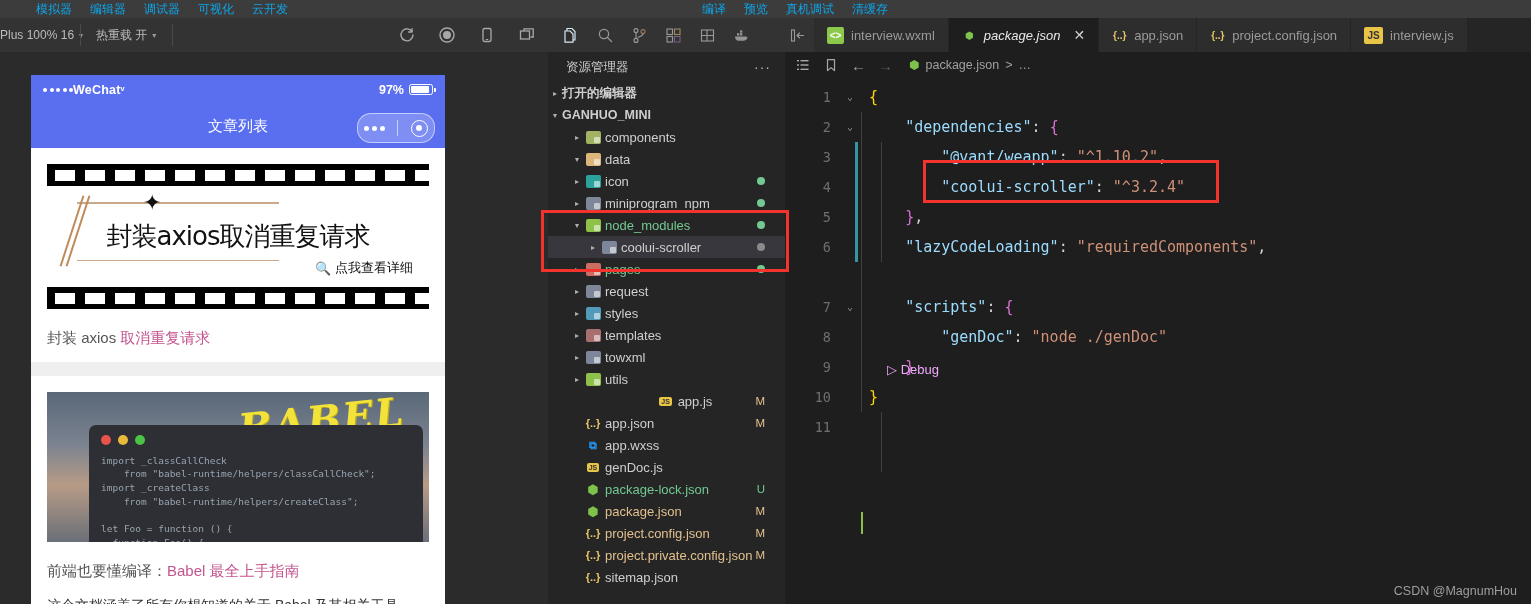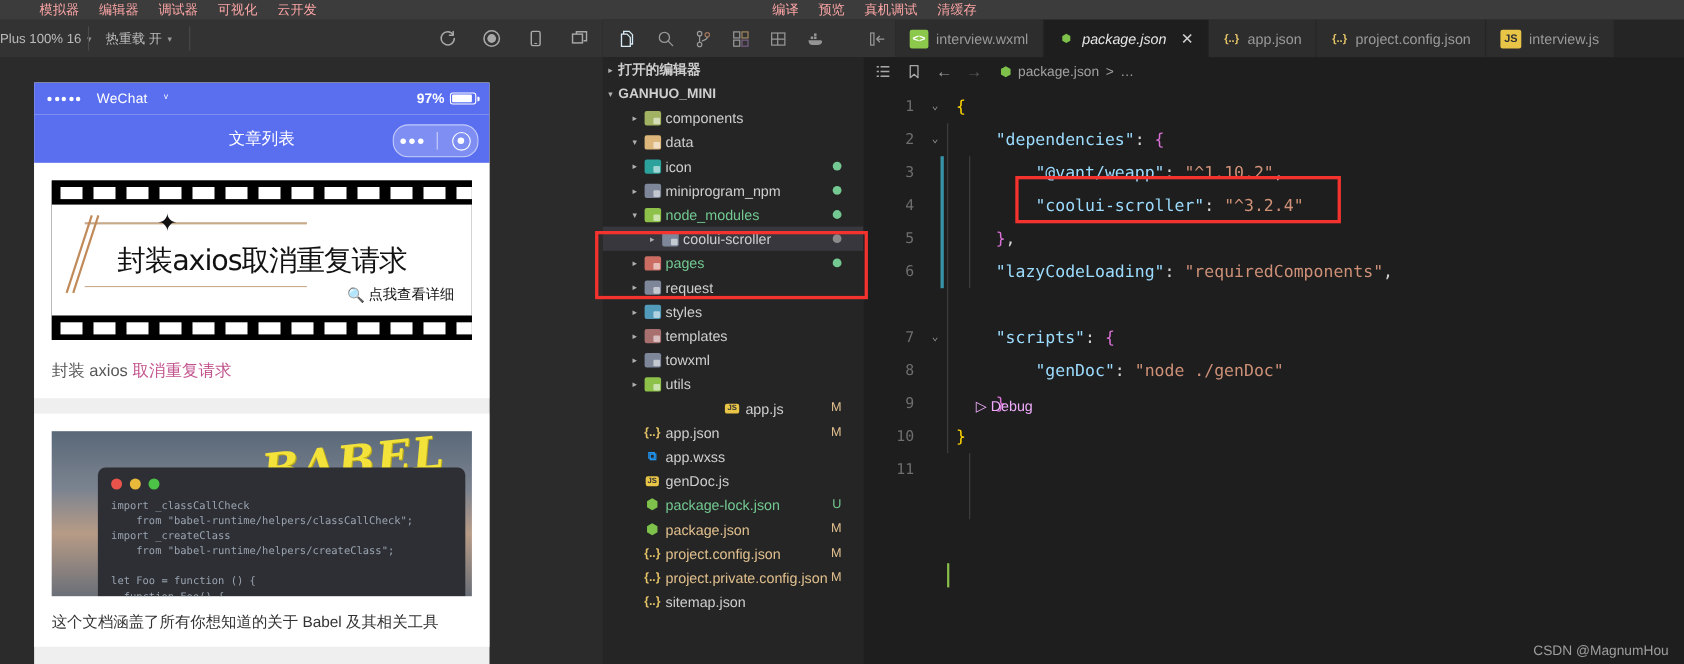--- a/index.html
+++ b/index.html
@@ -14,21 +14,21 @@
 
   
   .menubar{
     position:absolute;left:0;top:0;width:1531px;height:18px;
     background:#3c3c3c;
   }
   .menu-group{position:absolute;top:0;height:18px;display:flex;align-items:center;gap:18px;}
   .menu-left{left:36px;}
   .menu-right{left:702px;}
   .menu-item{
-    font-size:12px;color:#fca5a5;line-height:18px;white-space:nowrap;cursor:default;
+    font-size:12px;color:#0ea5e9;line-height:18px;white-space:nowrap;cursor:default;
   }
 
   
   .sim-toolbar{
     position:absolute;left:0;top:18px;width:548px;height:34px;
     background:#333333;border-bottom:1px solid #2a2a2a;
   }
   .sim-sel{
     position:absolute;top:0;height:34px;display:flex;align-items:center;
     font-size:12px;color:#bcbcbc;white-space:nowrap;
@@ -46,21 +46,21 @@
 
   
   .phone{
     position:absolute;left:31px;top:75px;width:414px;height:529px;
     background:#efefef;overflow:hidden;
   }
   .status-bar{
     height:29px;background:#5a6ff0;display:flex;align-items:center;
     padding:0 12px;color:#fff;font-size:12.5px;position:relative;
   }
-  .sb-left{display:flex;align-items:center;gap:15px;font-weight:400;letter-spacing:.2px;}
+  .sb-left{display:flex;align-items:center;gap:0;font-weight:700;letter-spacing:.2px;}
   .dots{display:flex;gap:2.5px;}
   .dots i{width:4px;height:4px;border-radius:50%;background:#fff;display:block;}
   .sb-time{
     position:absolute;left:0;right:0;text-align:center;font-weight:600;font-size:13px;
   }
   .sb-right{margin-left:auto;display:flex;align-items:center;gap:5px;font-weight:600;}
   .batt{
     width:24px;height:11px;border:1.4px solid #fff;border-radius:2.5px;
     position:relative;box-sizing:border-box;padding:1px;
   }
@@ -425,20 +425,21 @@
             </div>
             <div class="babel-code">import _classCallCheck
     from "babel-runtime/helpers/classCallCheck";
 import _createClass
     from "babel-runtime/helpers/createClass";
 
 let Foo = function () {
   function Foo() {</div>
           </div>
         </div>
+        <div class="card-title"><span>前端也要懂编译：</span><span class="hl">Babel 最全上手指南</span></div>
         <div class="card-desc">这个文档涵盖了所有你想知道的关于 Babel 及其相关工具</div>
       </div>
 
     </div>
   </div>
 
   <div class="vscode">
 
     <div class="vsc-tabbar">
       <div class="vsc-actions">
@@ -509,20 +510,24 @@
         <span class="tabicon ic-json">{..}</span>
         <span>project.config.json</span>
       </div>
       <div class="tab">
         <span class="tabicon ic-js">JS</span>
         <span>interview.js</span>
       </div>
     </div>
 
     <div class="sidebar">
+      <div class="sb-head">
+        <span>资源管理器</span>
+        <span class="dots3">···</span>
+      </div>
 
       <div class="tree">
         <div class="row">
           <span class="tw">▸</span>
           <span class="lbl" style="margin-left:0;font-weight:700;font-size:12.5px">打开的编辑器</span>
         </div>
         <div class="row">
           <span class="tw">▾</span>
           <span class="lbl" style="margin-left:0;font-weight:600;font-size:12.5px">GANHUO_MINI</span>
         </div>

